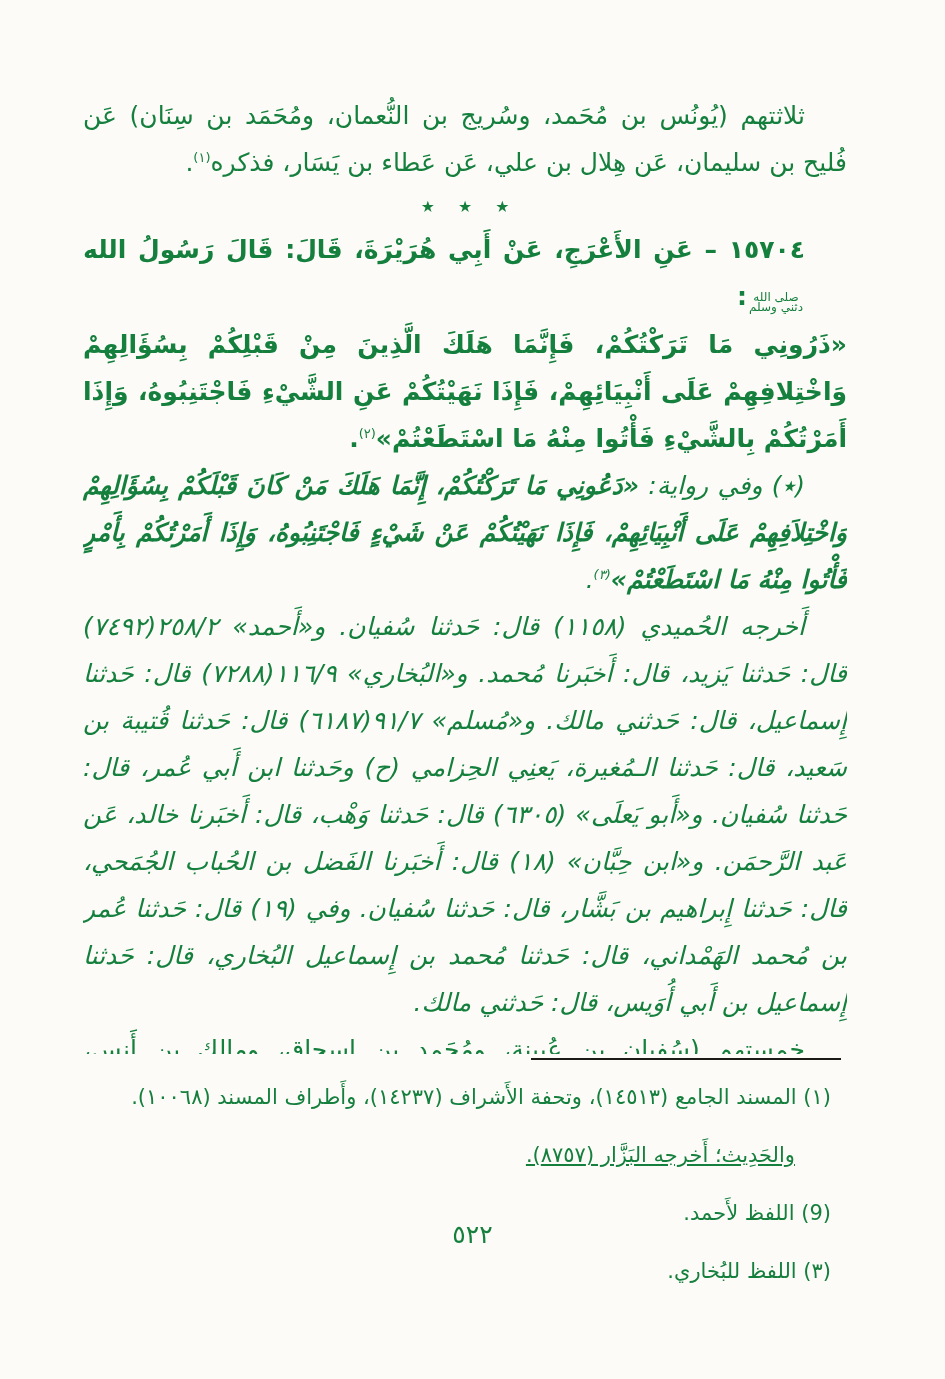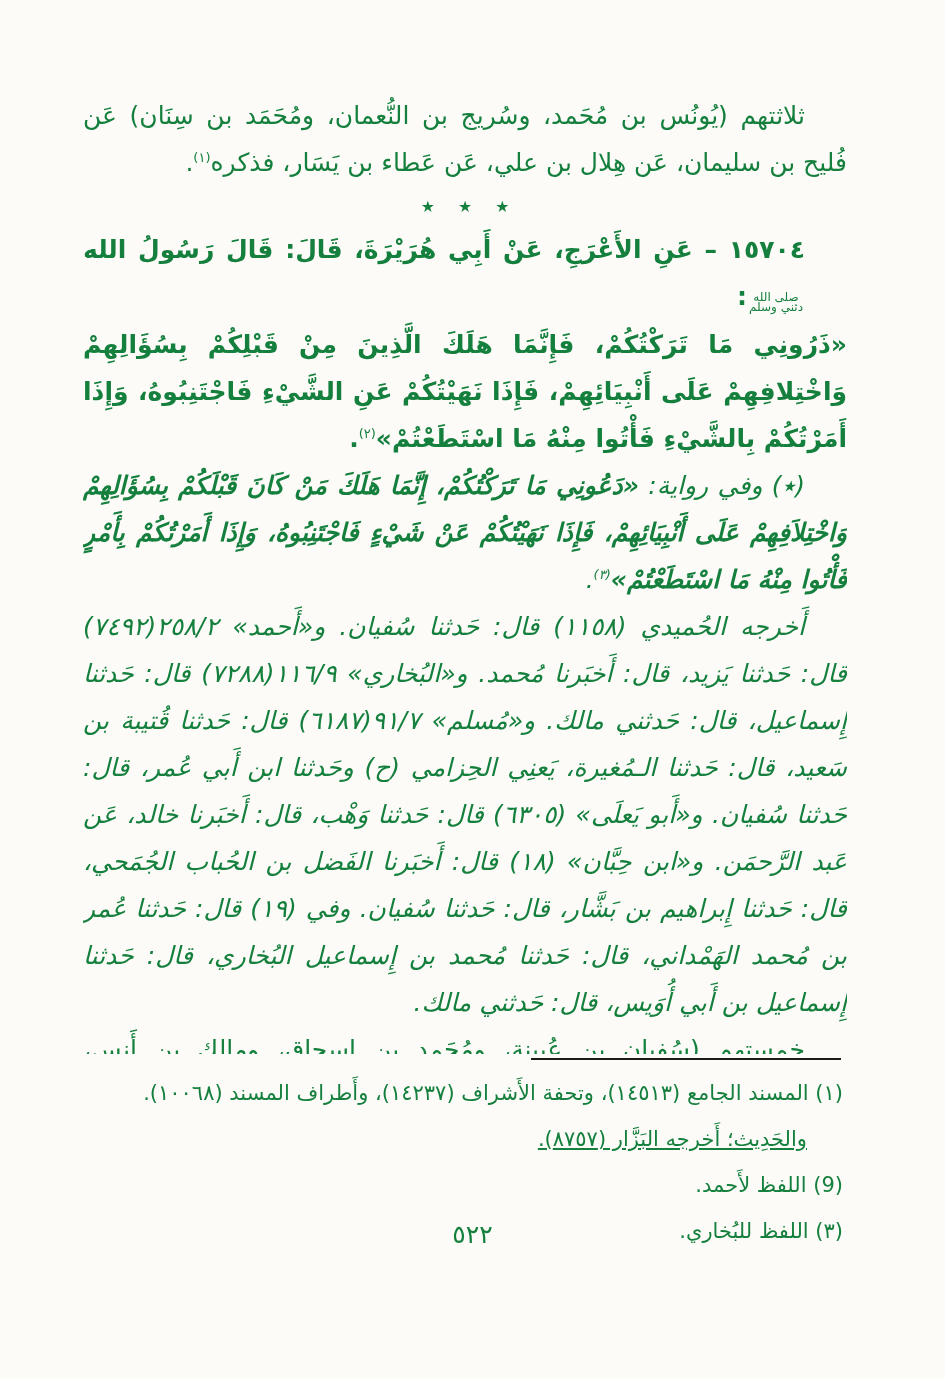--- a/index.html
+++ b/index.html
@@ -71,21 +71,21 @@
     text-align: right;
     font-size: 21px;
     line-height: 42px;
   }
   .fn-rule {
     width: 310px;
     height: 0;
     border-top: 2px solid #1c1a17;
     margin: 0 6px 12px 0;
   }
-  .fn-line { margin: 4px; }
+  .fn-line { margin: 16px; }
   .fn-cont { padding-right: 36px; text-decoration: underline; }
   .page-number {
     position: absolute;
     top: 1220px;
     left: 0;
     width: 100%;
     text-align: center;
     font-size: 25px;
     letter-spacing: 2px;
   }

